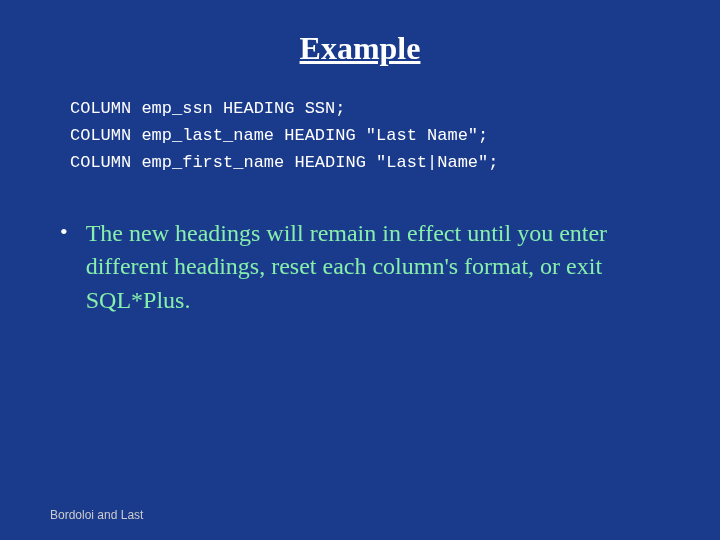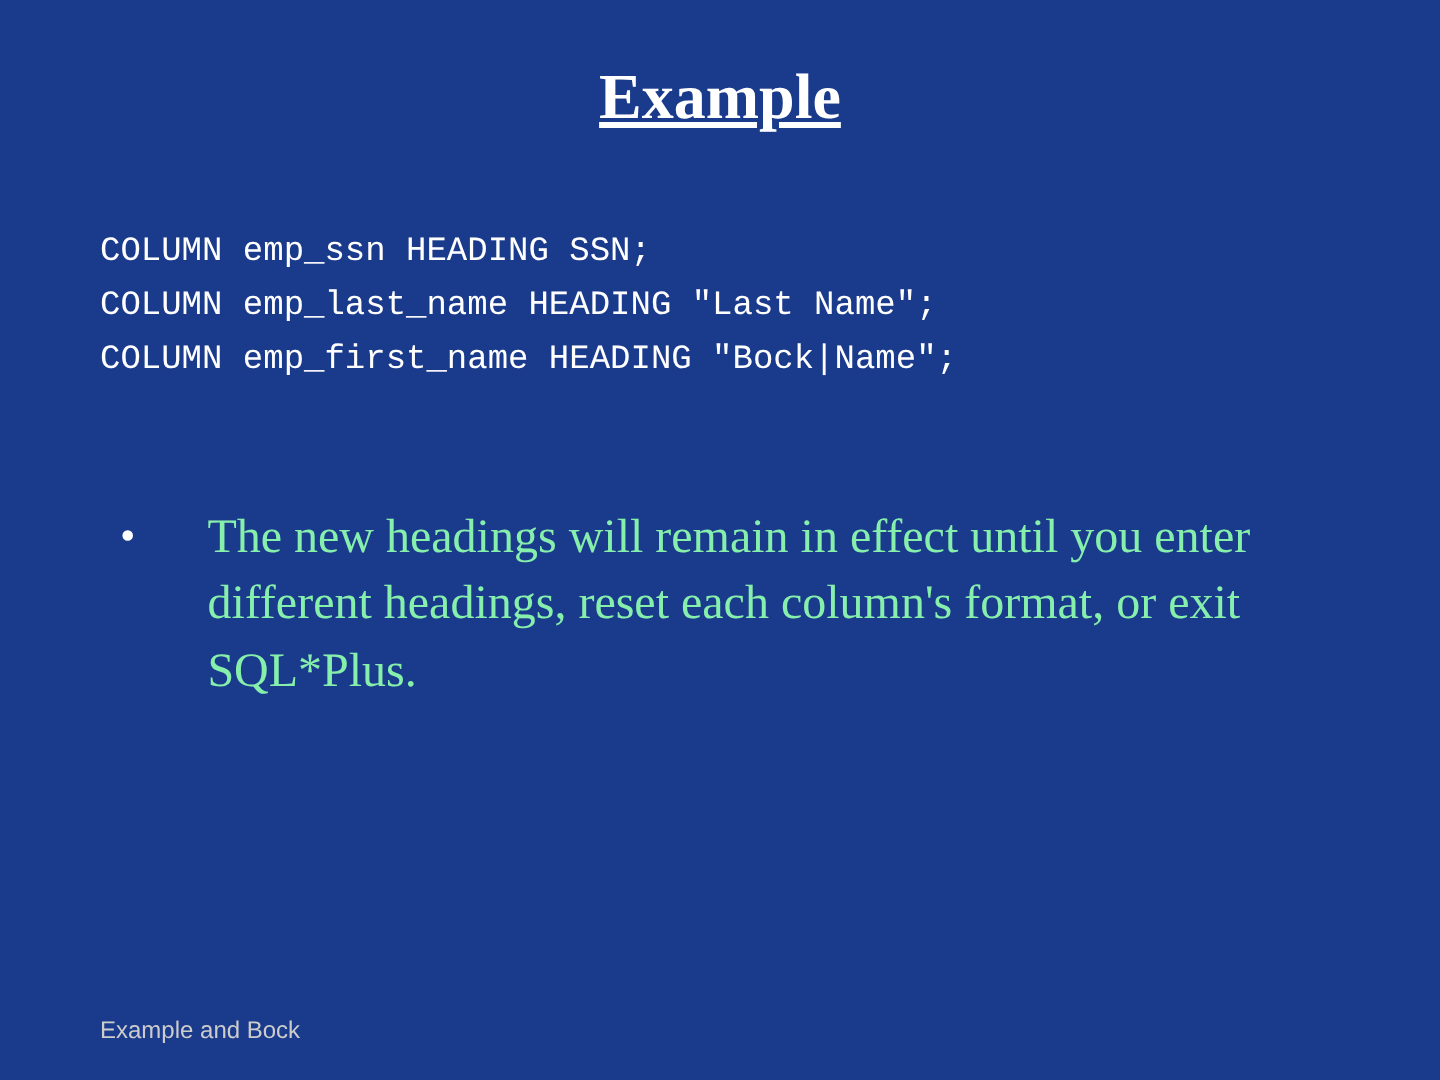--- a/index.html
+++ b/index.html
@@ -1,19 +1,18 @@
 <!DOCTYPE html>
 <html><head>
   <meta charset="utf-8">
   <style>
     * {
       margin: 0;
       padding: 0;
       box-sizing: border-box;
-      gap: 18px;
     }
 
     body {
       width: 720px;
       height: 540px;
       background: #1a3a8c;
       font-family: 'Times New Roman', Times, serif;
       color: #ffffff;
       overflow: hidden;
       position: relative;
@@ -34,20 +33,21 @@
       text-align: center;
       font-size: 32px;
       font-weight: bold;
       color: #ffffff;
       text-decoration: underline;
       margin-bottom: 28px;
     }
 
     .code-block {
       background: transparent;
+      margin-left: 20px;
       margin-bottom: 30px;
     }
 
     .code-line {
       font-family: 'Courier New', Courier, monospace;
       font-size: 17px;
       color: #ffffff;
       line-height: 1.6;
       white-space: pre;
     }
@@ -85,23 +85,23 @@
 </head>
 <body>
 
 <div class="slide-container">
 
   <div class="slide-title">Example</div>
 
   <div class="code-block">
     <div class="code-line">COLUMN emp_ssn HEADING SSN;</div>
     <div class="code-line">COLUMN emp_last_name HEADING "Last Name";</div>
-    <div class="code-line">COLUMN emp_first_name HEADING "Bock|Name";</div>
+    <div class="code-line">COLUMN emp_first_name HEADING "Last|Name";</div>
   </div>
 
   <div class="bullet-section">
     <span class="bullet-dot">•</span>
     <span class="bullet-text">The new headings will remain in effect until you enter different headings, reset each column's format, or exit SQL*Plus.</span>
   </div>
 
 </div>
 
-<div class="footer">Example and Bock</div>
+<div class="footer">Bordoloi and Last</div>
 
 </body></html>

